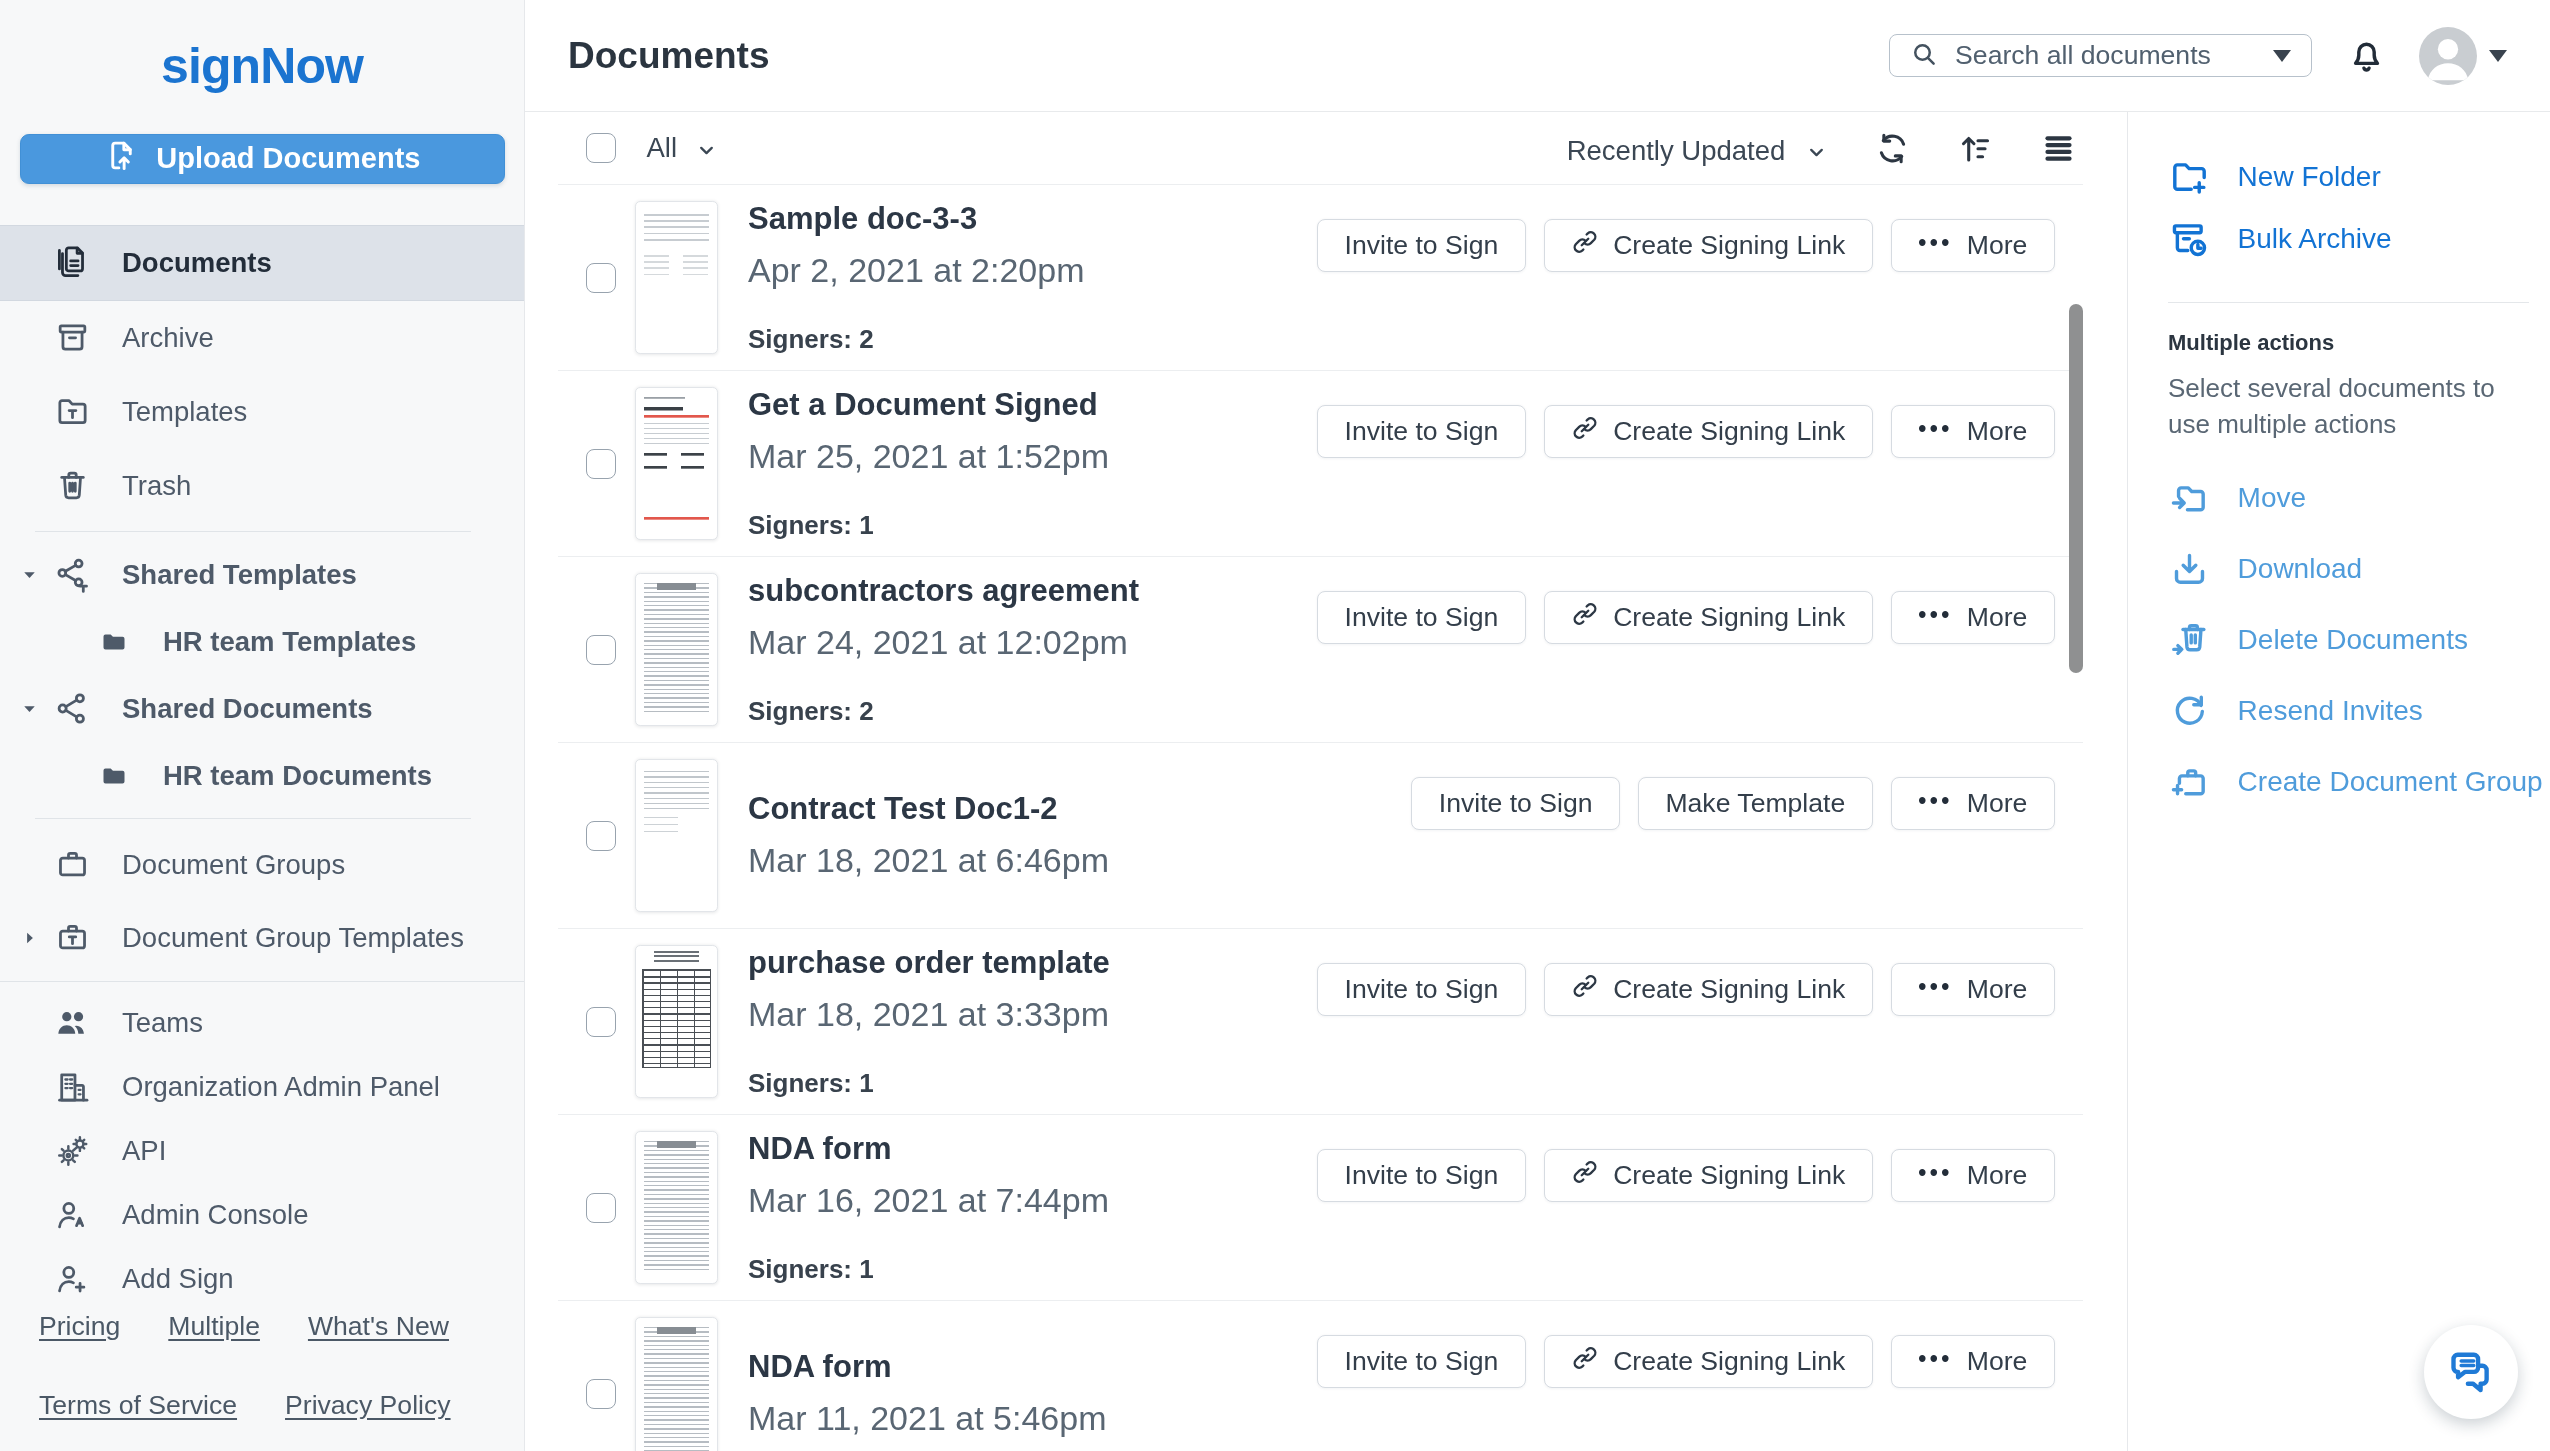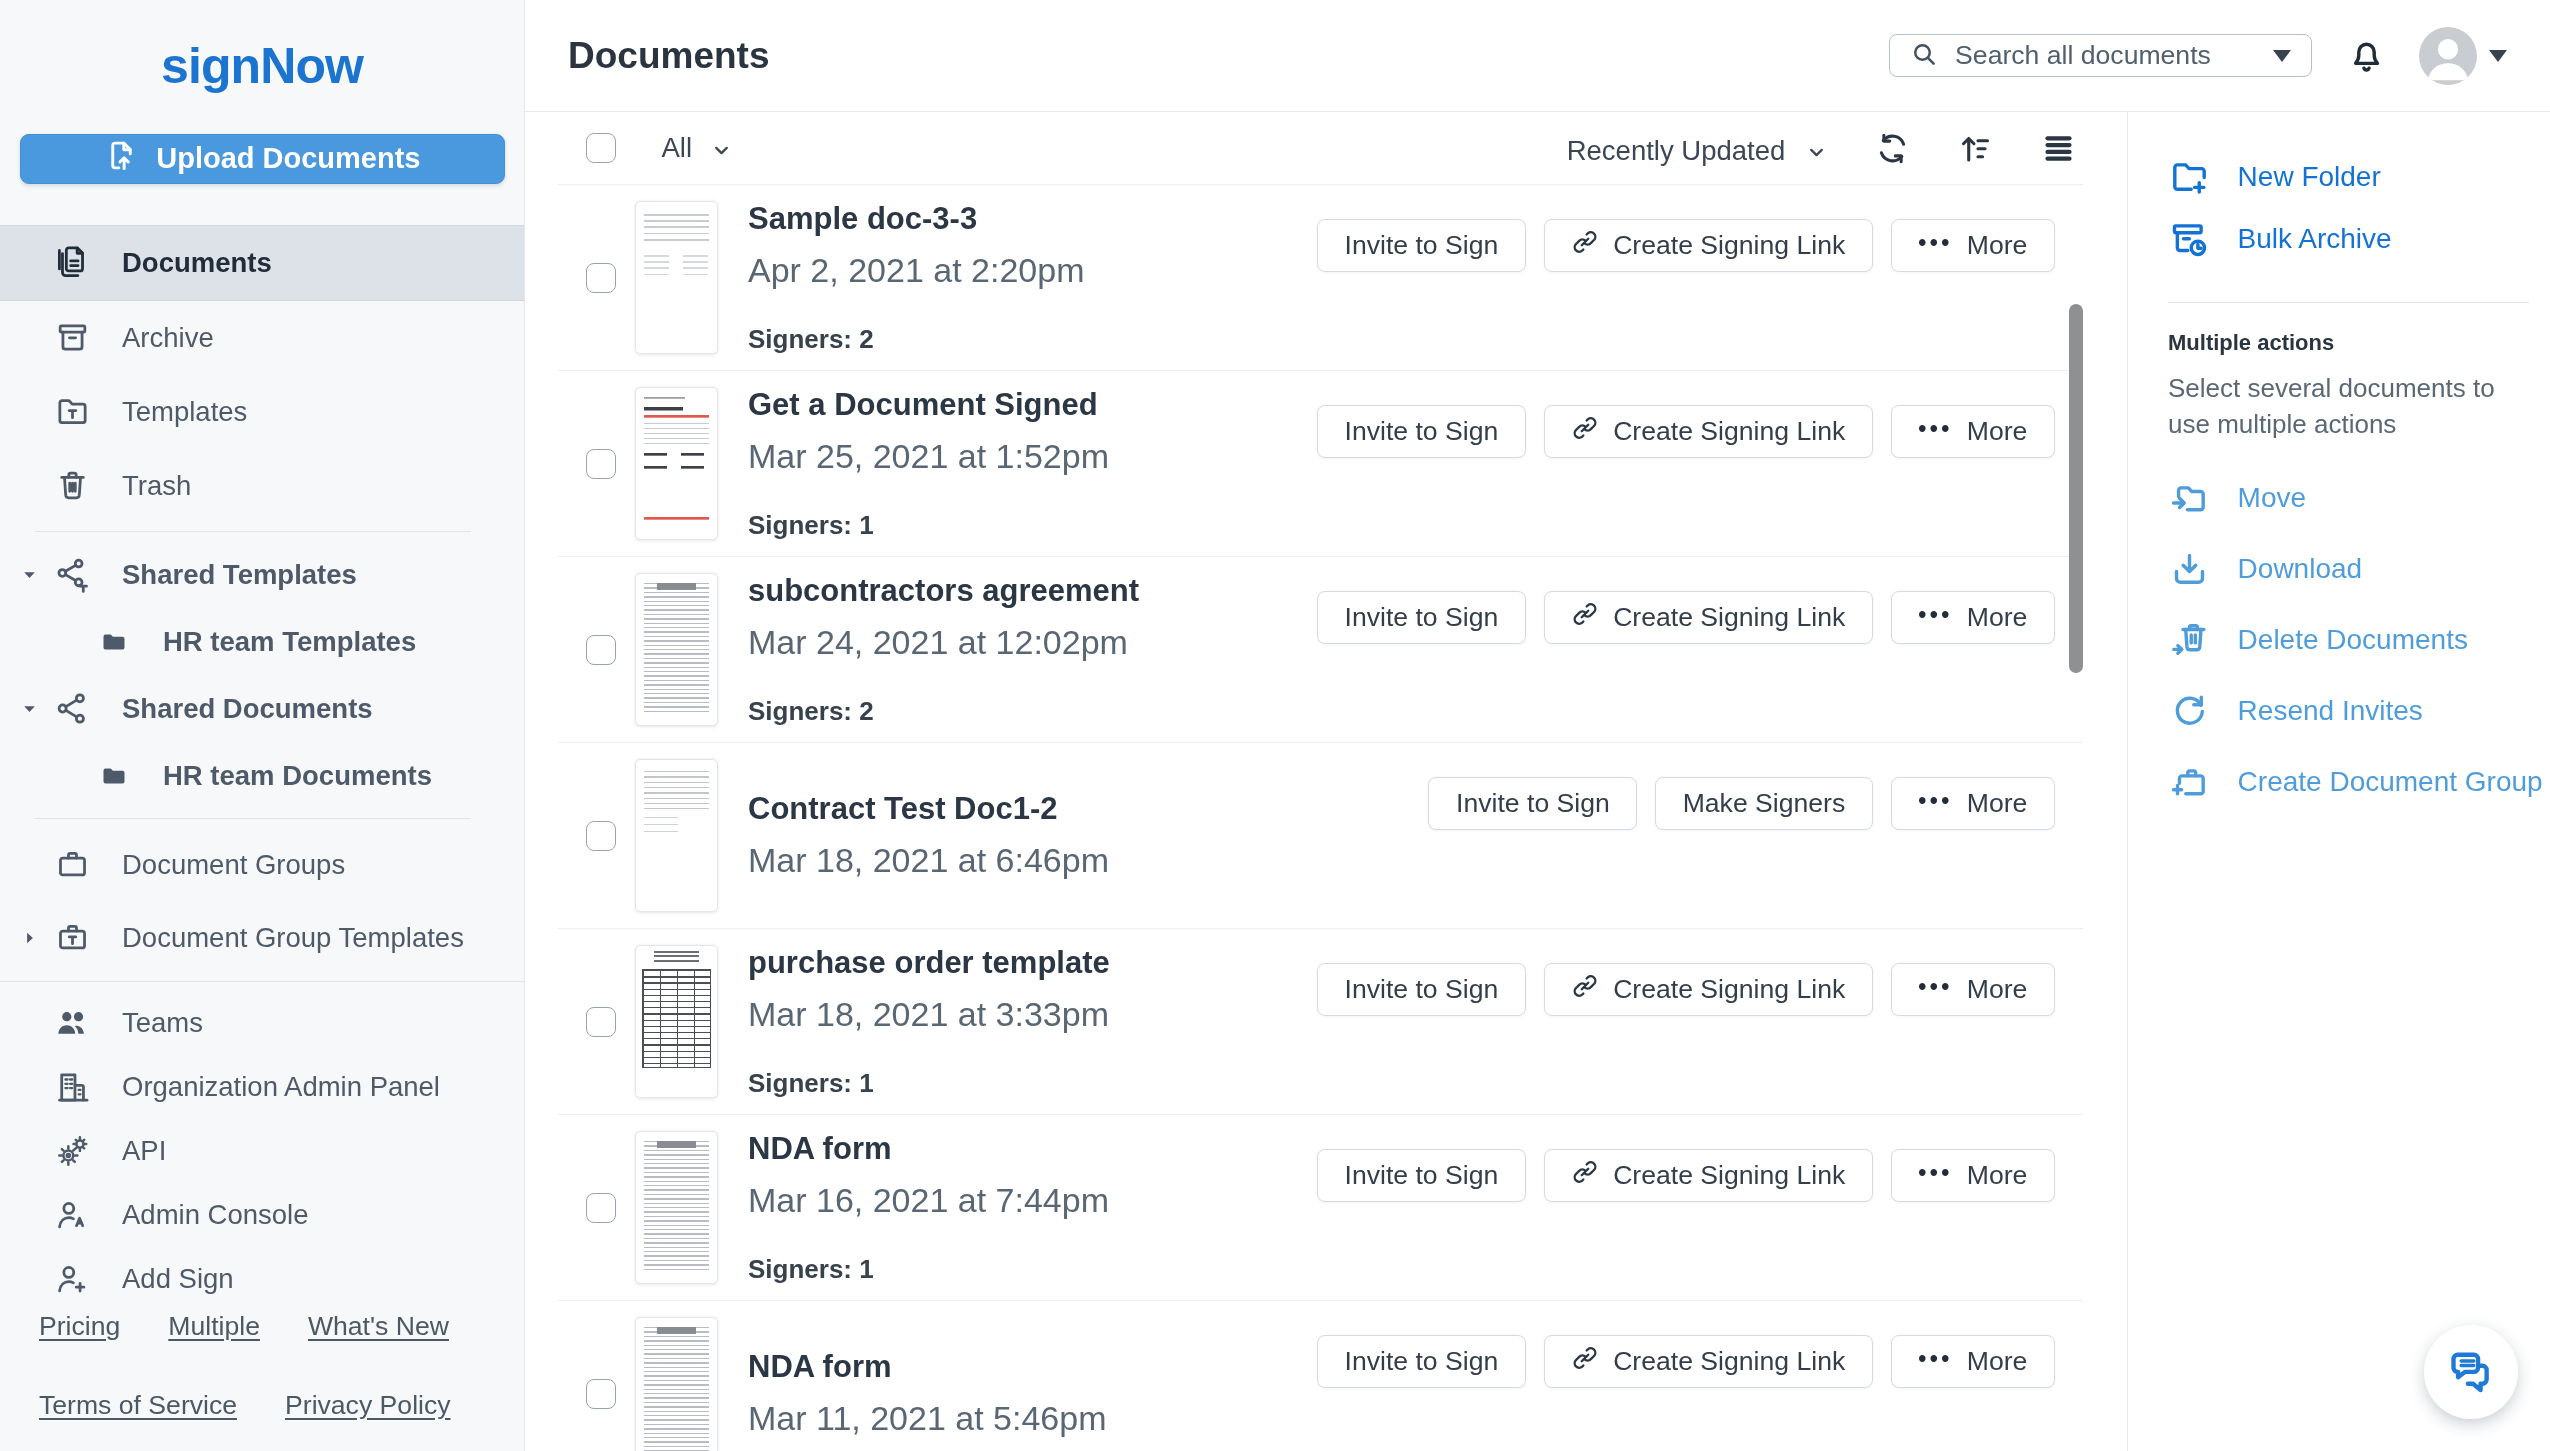--- a/index.html
+++ b/index.html
@@ -55,21 +55,21 @@
           align-items:flex-end;justify-content:center;}
   .avatar svg{width:58px;height:58px;}
 
   .content{flex:1;display:flex;min-height:0;}
   .list-col{flex:1;min-width:0;padding:0 44px 0 33px;box-sizing:border-box;position:relative;}
 
   .toolbar{height:73px;border-bottom:1.8px solid #eceef0;display:flex;align-items:center;
            padding:0 6.2px 0 27.5px;box-sizing:border-box;}
   .checkbox{width:30px;height:30px;border:1.8px solid #98a3ae;border-radius:8px;background:#fff;
             box-sizing:border-box;cursor:pointer;flex:none;}
-  .filter{display:flex;align-items:center;gap:17.7px;margin-left:46px;font-size:27.5px;color:#3b4754;cursor:pointer;}
+  .filter{display:flex;align-items:center;gap:17.7px;margin-left:31px;font-size:27.5px;color:#3b4754;cursor:pointer;}
   .chev{width:23px;height:23px;color:#3b4754;}
   .toolbar-right{margin-left:auto;display:flex;align-items:flex-end;gap:46px;}
   .sortsel{display:flex;align-items:center;gap:19.5px;font-size:27.5px;color:#3b4754;cursor:pointer;}
   .tool-ic{width:37px;height:37px;color:#2c3642;cursor:pointer;}
 
   
   .doc-row{height:186px;border-bottom:1.8px solid #eceef0;display:flex;align-items:center;
            padding:0 28px 0 27.5px;box-sizing:border-box;}
   .thumb{width:81px;height:151px;margin-left:19.5px;background:#fff;border:0.9px solid #e2e5e9;border-radius:5.3px;
          box-shadow:0 0.9px 3.5px rgba(20,30,40,.10);position:relative;overflow:hidden;flex:none;cursor:pointer;}
@@ -490,21 +490,21 @@
     <div class="doc-meta">
       <div class="doc-title">Contract Test Doc1-2</div>
       <div class="doc-date">Mar 18, 2021 at 6:46pm</div>
 
     </div>
     <div class="doc-actions">
                 <button class="btn">
                   <span>Invite to Sign</span>
                 </button>
                 <button class="btn">
-                  <span>Make Signers</span>
+                  <span>Make Template</span>
                 </button>
                 <button class="btn">
                   <span class="dots">•••</span>
                   <span>More</span>
                 </button>
               </div>
   </div>
             <div class="doc-row">
     <span class="checkbox"></span>
     <div class="thumb table"></div>

